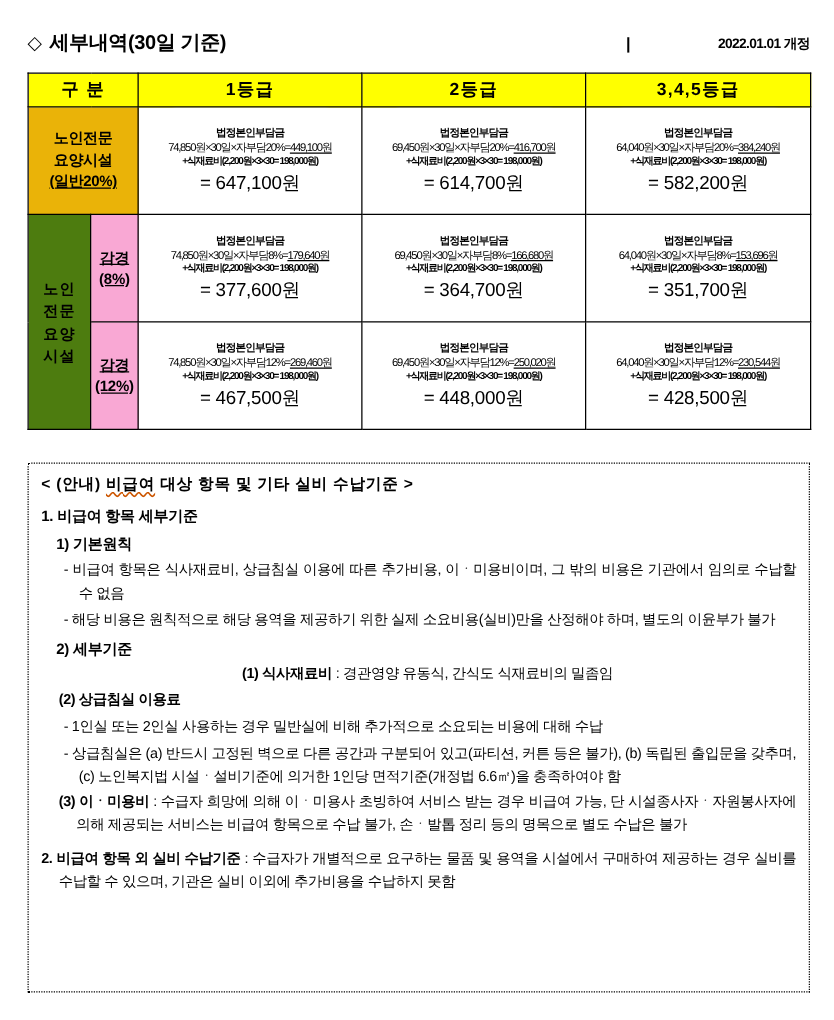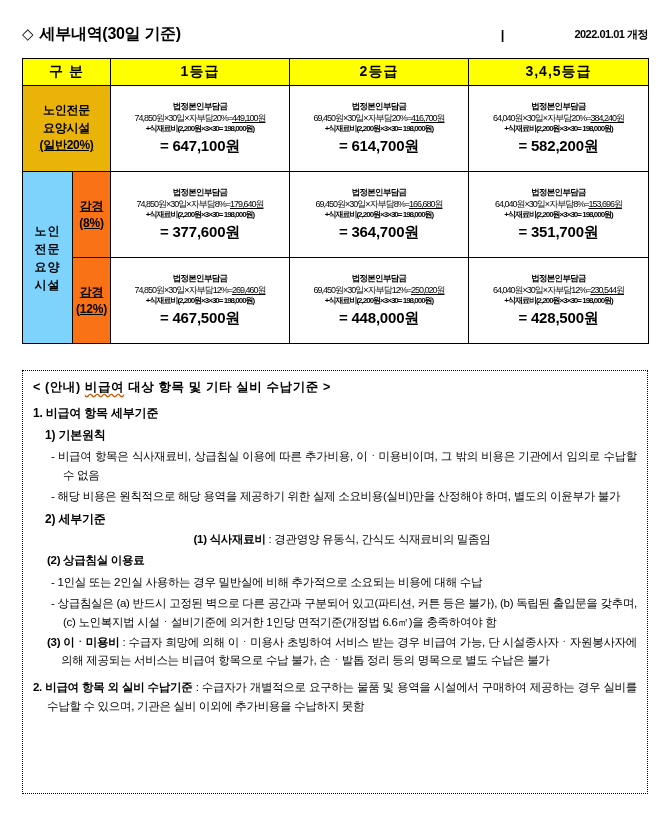--- a/index.html
+++ b/index.html
@@ -81,28 +81,28 @@
   }
   .lbl-cell {
     background: #eab308;
     font-size: 12px;
     font-weight: bold;
     line-height: 1.45;
     letter-spacing: -0.3px;
   }
   .lbl-cell .u { text-decoration: underline; }
   .lbl-vert {
-    background: #7dd3fc;
+    background: #4d7c0f;
     font-size: 12px;
     font-weight: bold;
     line-height: 1.5;
     letter-spacing: 1px;
   }
   .lbl-sub {
-    background: #f97316;
+    background: #f9a8d4;
     font-size: 12px;
     font-weight: bold;
     line-height: 1.4;
     text-decoration: underline;
     letter-spacing: -0.2px;
   }
   .calc-cell {
     background: #ffffff;
     height: 85px;
     padding: 4px 2px;
@@ -124,21 +124,21 @@
   .calc-line .u { text-decoration: underline; }
   .calc-sub {
     font-size: 8px;
     font-weight: bold;
     letter-spacing: -1px;
     line-height: 1.35;
     white-space: nowrap;
   }
   .calc-total {
     font-size: 15px;
-    font-weight: bold;
+    font-weight: normal;
     letter-spacing: -0.2px;
     margin-top: 2px;
     white-space: nowrap;
   }
 
   
   .notice-box {
     position: absolute;
     left: 22px;
     top: 370px;

